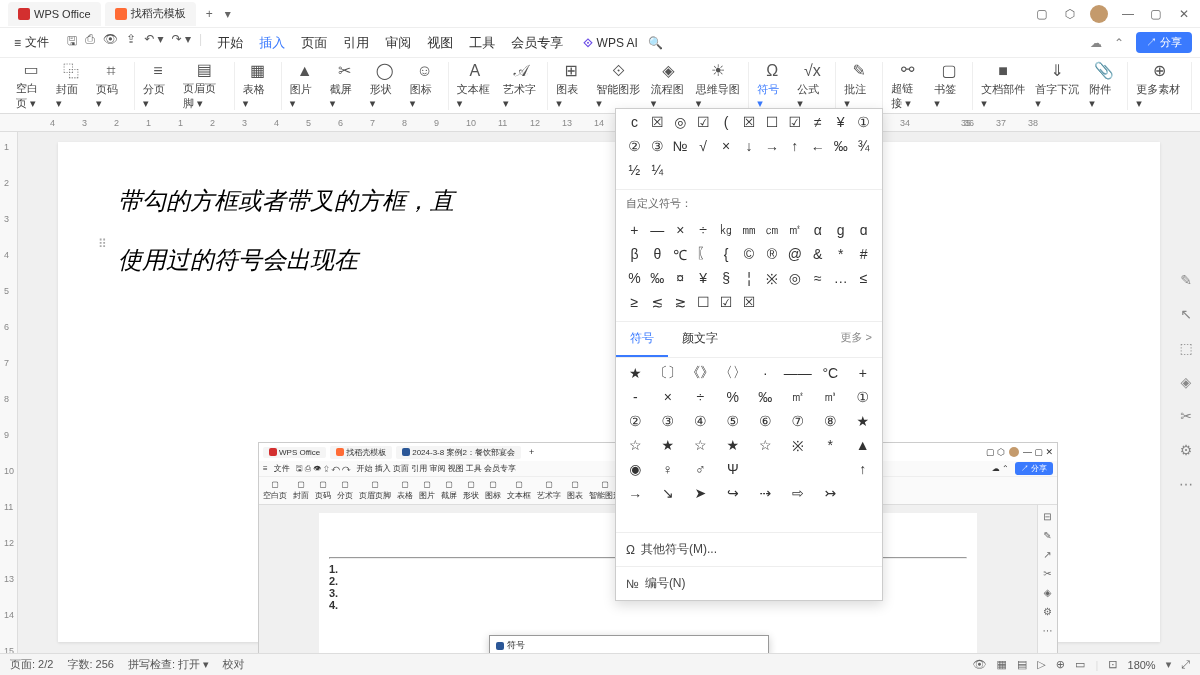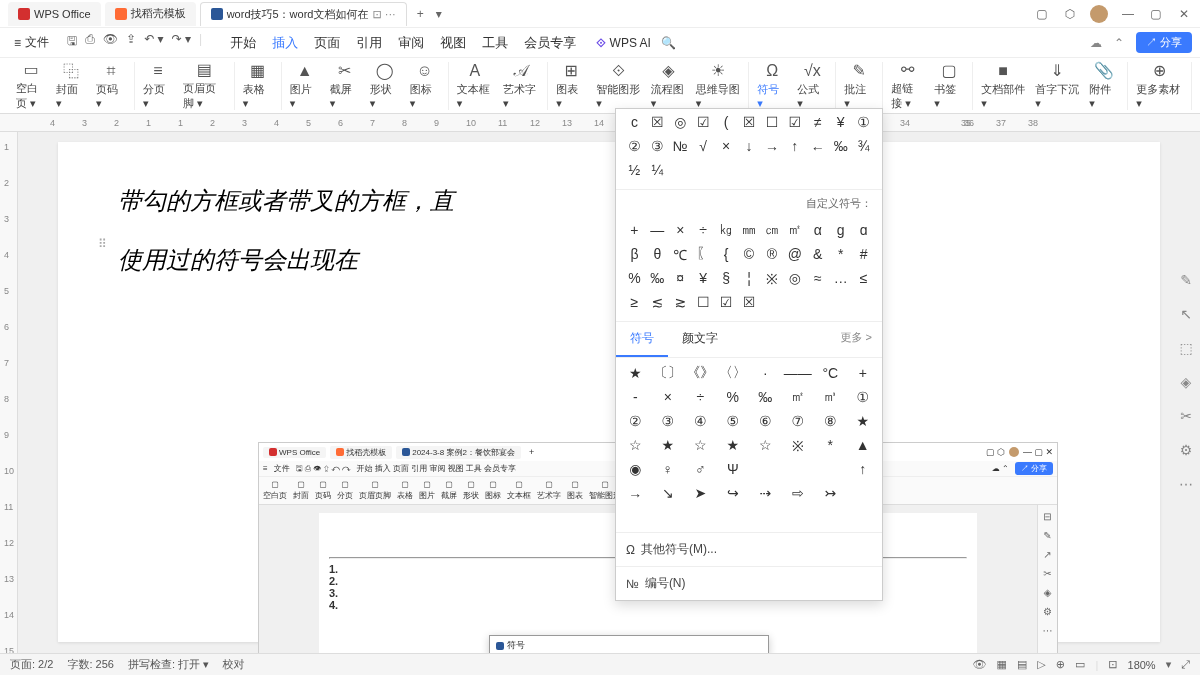--- a/index.html
+++ b/index.html
@@ -17,21 +17,21 @@
 .spacer { flex: 1; }
 .win-controls { display: flex; gap: 12px; align-items: center; }
 .win-btn { width: 16px; height: 16px; display: flex; align-items: center; justify-content: center; color: #666; cursor: pointer; }
 .avatar { width: 18px; height: 18px; border-radius: 50%; background: #c49a6c; }
 
 
 .menubar { height: 30px; display: flex; align-items: center; padding: 0 8px; border-bottom: 1px solid #eee; gap: 4px; }
 .menu-file { display: flex; align-items: center; gap: 4px; padding: 0 6px; }
 .quick-icons { display: flex; gap: 8px; padding: 0 8px; color: #555; }
 .quick-icons span { cursor: pointer; }
-.menu-tabs { display: flex; gap: 16px; margin-left: 16px; }
+.menu-tabs { display: flex; gap: 16px; margin-left: 3px; }
 .menu-tab { font-size: 13px; color: #333; cursor: pointer; }
 .menu-tab.active { color: #3a7afe; }
 .wps-ai { display: flex; align-items: center; gap: 4px; margin-left: 16px; font-size: 12px; }
 .wps-ai-logo { color: #6b4ce6; font-weight: bold; }
 .share-btn { background: #3a7afe; color: #fff; padding: 3px 10px; border-radius: 4px; font-size: 11px; cursor: pointer; }
 
 
 .ribbon { height: 56px; display: flex; align-items: center; padding: 0 8px; border-bottom: 1px solid #ddd; gap: 0; }
 .ribbon-group { display: flex; align-items: center; gap: 10px; padding: 0 8px; border-right: 1px solid #eee; height: 48px; }
 .ribbon-item { display: flex; flex-direction: column; align-items: center; gap: 2px; font-size: 11px; color: #444; cursor: pointer; min-width: 30px; }
@@ -63,21 +63,21 @@
 .embed-doc { background: #fff; padding: 10px; min-height: 200px; font-size: 11px; }
 .embed-dialog { position: absolute; left: 230px; top: 130px; width: 280px; background: #fff; border: 1px solid #999; font-size: 9px; box-shadow: 0 2px 8px rgba(0,0,0,.2); }
 .embed-dialog-title { padding: 3px 6px; background: #fff; display: flex; align-items: center; gap: 3px; }
 .embed-sidebar { width: 20px; background: #f8f8f8; border-left: 1px solid #ddd; display: flex; flex-direction: column; align-items: center; gap: 8px; padding-top: 6px; font-size: 10px; color: #666; }
 
 
 .symbol-panel { position: absolute; left: 615px; top: 108px; width: 268px; background: #fff; border: 1px solid #ccc; box-shadow: 0 4px 12px rgba(0,0,0,.15); z-index: 100; font-size: 12px; }
 .symbol-section-title { padding: 6px 10px; font-size: 11px; color: #666; }
 .symbol-grid { display: grid; grid-template-columns: repeat(11, 1fr); padding: 2px 8px 8px; gap: 2px; }
 .symbol-cell { height: 22px; display: flex; align-items: center; justify-content: center; font-size: 14px; cursor: pointer; color: #333; }
-.symbol-divider { border-top: 1px solid #eee; text-align: right; }
+.symbol-divider { border-top: 1px solid #eee; }
 .symbol-cat-row { display: flex; border-top: 1px solid #eee; border-bottom: 1px solid #eee; }
 .symbol-cat-tab { flex: 0 0 auto; padding: 8px 14px; font-size: 12px; cursor: pointer; }
 .symbol-cat-tab.active { color: #3a7afe; border-bottom: 2px solid #3a7afe; }
 .symbol-more { margin-left: auto; padding: 8px 10px; font-size: 11px; color: #888; cursor: pointer; }
 .symbol-cats { display: flex; }
 .symbol-cat-list { width: 48px; border-right: 1px solid #eee; }
 .symbol-cat-item { padding: 6px 8px; font-size: 11px; color: #666; cursor: pointer; }
 .symbol-cat-item.active { color: #3a7afe; background: #f5f8ff; }
 .symbol-cat-grid { flex: 1; display: grid; grid-template-columns: repeat(8, 1fr); padding: 4px; gap: 2px; align-content: start; }
 .symbol-footer-item { padding: 8px 10px; display: flex; align-items: center; gap: 6px; border-top: 1px solid #eee; cursor: pointer; font-size: 12px; color: #444; }
@@ -95,25 +95,20 @@
 <body>
 
 <div class="titlebar">
   <div class="tab">
       <span class="tab-icon wps"></span>
       <span>WPS Office</span>
     </div>
   <div class="tab">
       <span class="tab-icon search"></span>
       <span>找稻壳模板</span>
-    </div>
-  <div class="tab active">
-      <span class="tab-icon word"></span>
-      <span>word技巧5：word文档如何在</span>
-      <span style="color:#888">⊡ ···</span>
     </div>
   <div class="tab-add">+</div>
   <div class="tab-add">▾</div>
   <div class="spacer"></div>
   <div class="win-controls">
     <span class="win-btn">▢</span>
     <span class="win-btn">⬡</span>
     <span class="avatar"></span>
     <span class="win-btn">—</span>
     <span class="win-btn">▢</span>

